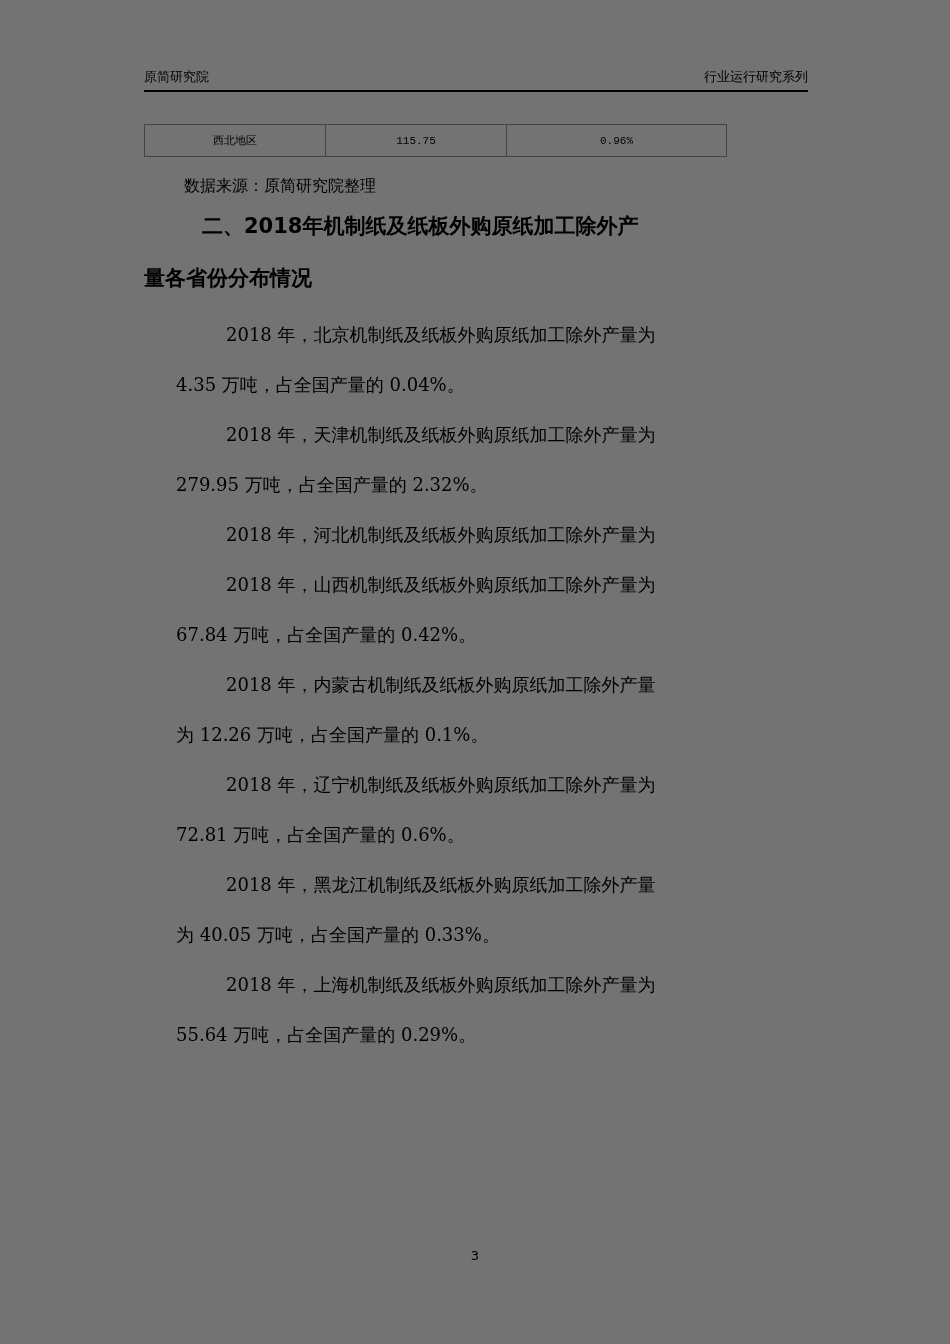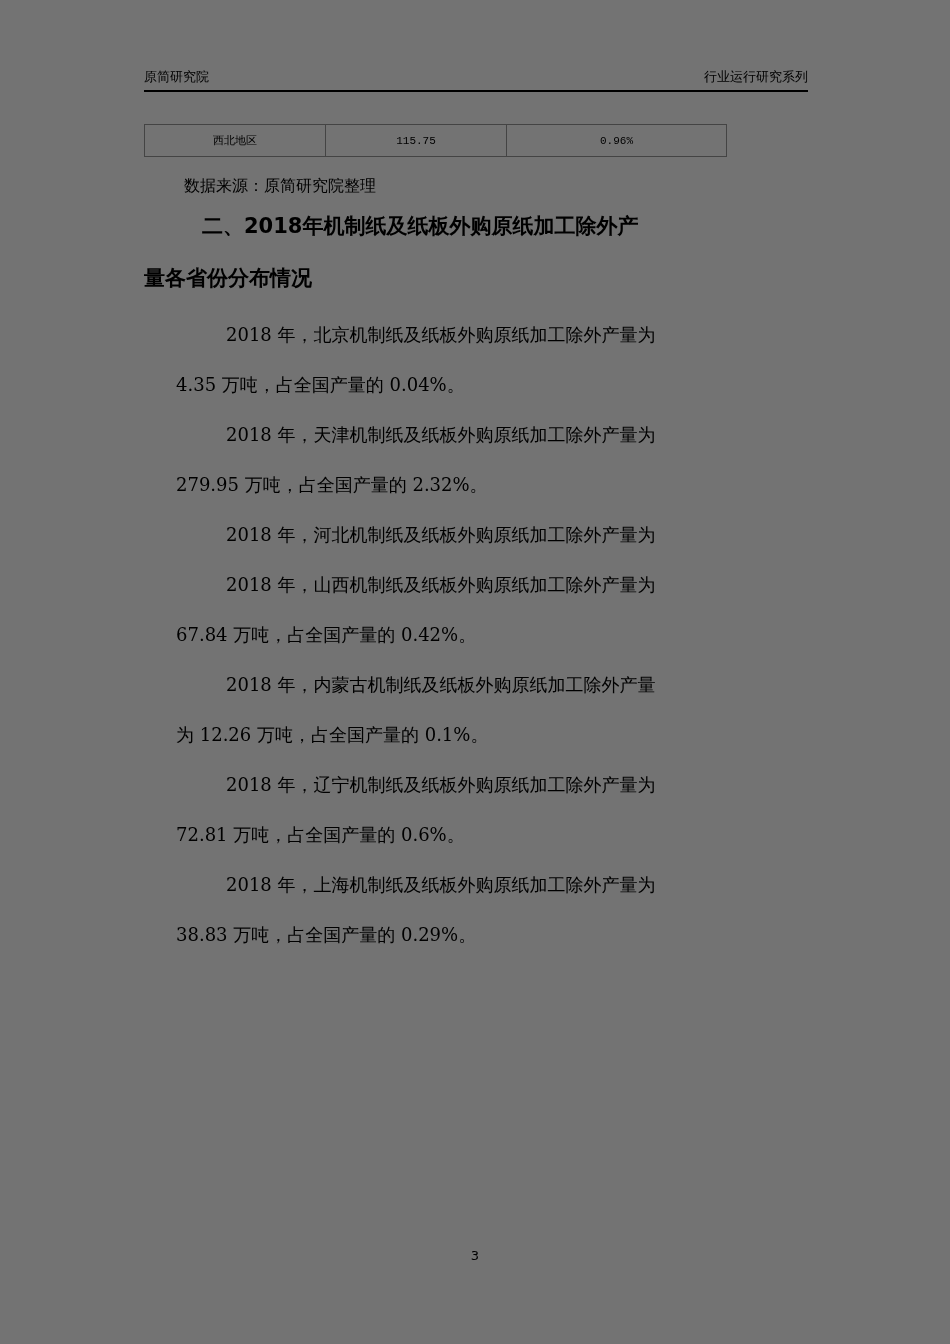--- a/index.html
+++ b/index.html
@@ -70,19 +70,23 @@
       <span class="l1">2018 年，内蒙古机制纸及纸板外购原纸加工除外产量</span>
       <span class="l2">为 12.26 万吨，占全国产量的 0.1%。</span>
     </p>
     <p class="para">
       <span class="l1">2018 年，辽宁机制纸及纸板外购原纸加工除外产量为</span>
     </p>
     <p class="para">
       <span class="l2">72.81 万吨，占全国产量的 0.6%。</span>
     </p>
     <p class="para">
+      <span class="l1">2018 年，黑龙江机制纸及纸板外购原纸加工除外产量</span>
+      <span class="l2">为 40.05 万吨，占全国产量的 0.33%。</span>
+    </p>
+    <p class="para">
       <span class="l1">2018 年，上海机制纸及纸板外购原纸加工除外产量为</span>
-      <span class="l2">38.83 万吨，占全国产量的 0.29%。</span>
+      <span class="l2">55.64 万吨，占全国产量的 0.29%。</span>
     </p>
   </div>
 
   <div class="pagenum">3</div>
 </div>
 
 </body></html>

